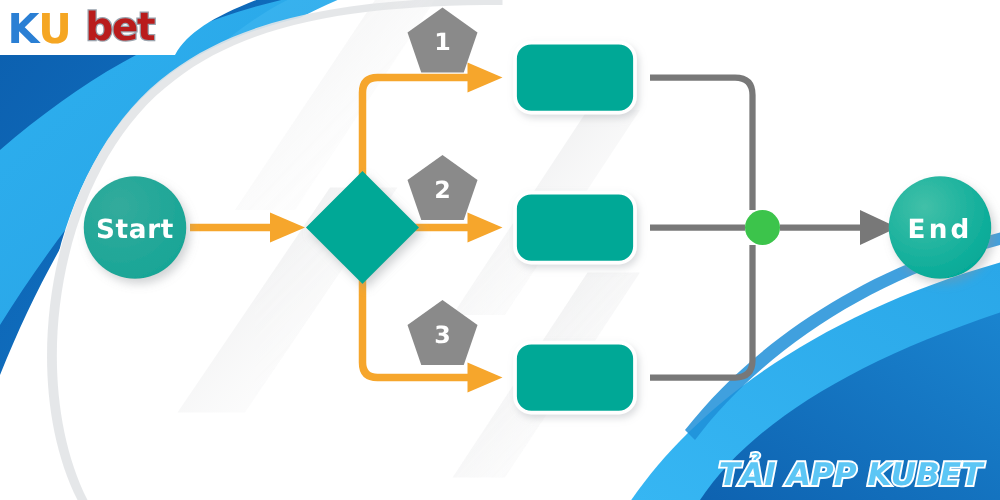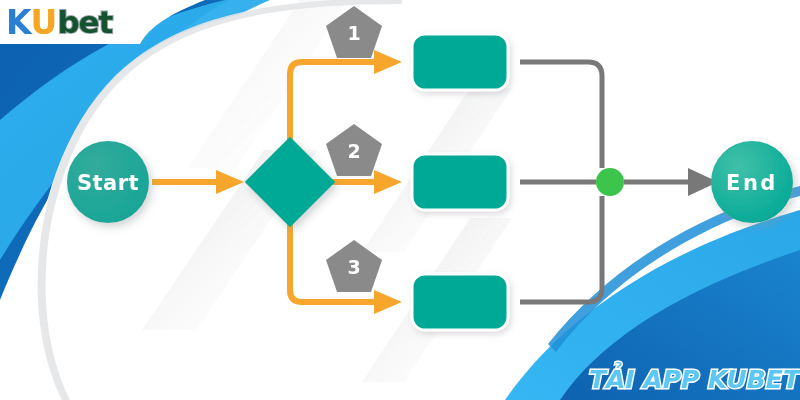--- a/index.html
+++ b/index.html
@@ -16,30 +16,30 @@
     position:absolute;left:6px;top:2px;width:150px;height:40px;
     display:flex;align-items:center;z-index:40;
   }
   .logo-txt{
     font-size:33px;font-weight:bold;line-height:1;letter-spacing:-1px;
     font-family:"DejaVu Sans", sans-serif;
   }
   .logo-k{color:#2a7fd4;}
   .logo-u{color:#f5a623;}
   .logo-bet{
-    color:#14532d;
+    color:#b91c1c;
     -webkit-text-stroke:2px #9aa3ad;
     paint-order:stroke fill;
-    margin-left:1px;
+    margin-left:12px;
     font-size:31px;
   }
 
   
   .caption{
-    position:absolute;right:0;bottom:6px;z-index:40;
+    position:absolute;right:14px;bottom:6px;z-index:40;
     font-family:"DejaVu Sans", sans-serif;
     font-size:25px;font-weight:bold;font-style:italic;letter-spacing:0px;
     color:#5cc6f5;
     -webkit-text-stroke:3px #ffffff;
     paint-order:stroke fill;
     white-space:nowrap;
   }
 
   
   .node-label{

